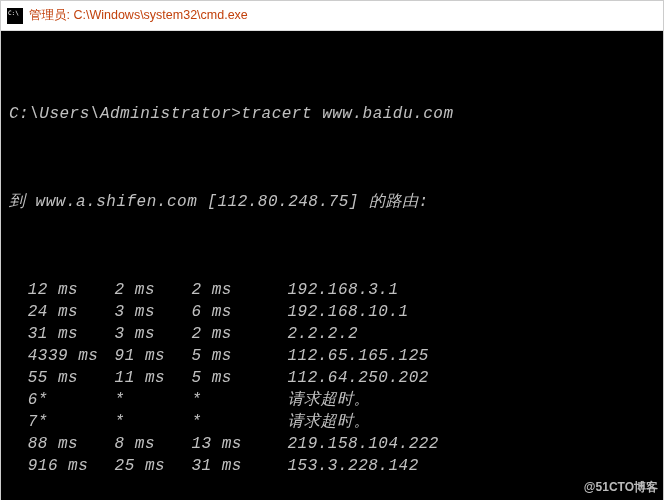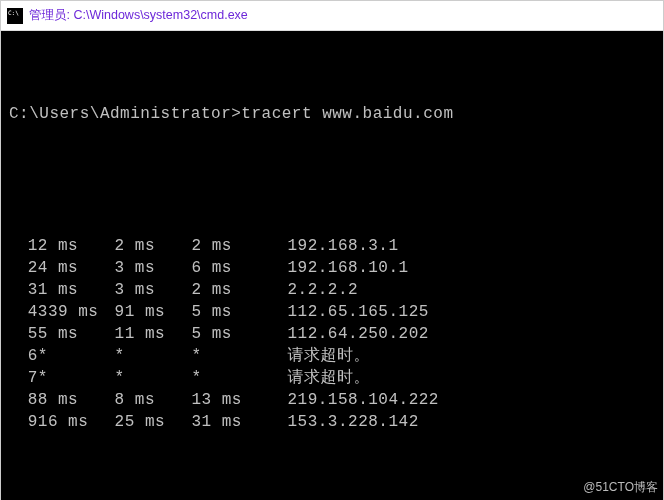--- a/index.html
+++ b/index.html
@@ -16,21 +16,21 @@
     border: 1px solid #ccc;
   }
   .titlebar {
     height: 30px;
     background: #fff;
     display: flex;
     align-items: center;
     padding: 0 6px;
     border-bottom: 1px solid #ddd;
     font-size: 12.5px;
-    color: #6d28d9;
+    color: #c2410c;
   }
   .titlebar .icon {
     width: 16px;
     height: 16px;
     background: #000;
     margin-right: 6px;
     display: inline-flex;
     align-items: center;
     justify-content: center;
     font-size: 8px;
@@ -49,45 +49,47 @@
     background: #000;
     color: #c0c0c0;
     font-family: "NSimSun", "SimSun", "Courier New", monospace;
     font-size: 16px;
     line-height: 22px;
     padding: 6px 8px 10px 8px;
     white-space: pre;
     letter-spacing: 0.5px;
     min-height: 455px;
   }
-  .row { white-space: pre; }
+  .row { white-space: pre; font-style: italic; }
   .hopnum { display: inline-block; width: 3ch; text-align: right; }
   .col { display: inline-block; width: 8ch; }
   .host { display: inline-block; padding-left: 2ch; }
   .watermark {
     position: absolute;
     right: 6px;
     bottom: 4px;
     font-size: 12px;
     color: #bbb;
     font-family: Arial, "Microsoft YaHei", sans-serif;
+    font-weight: bold;
   }
 </style>
 </head>
 <body>
 
 <div class="window">
   <div class="titlebar">
     <span class="icon"></span>
     <span>管理员: C:\Windows\system32\cmd.exe</span>
   </div>
   <div class="console">
 <div class="row"> </div>
 <div class="row"><span>C:\Users\Administrator&gt;</span><span>tracert www.baidu.com</span></div>
 <div class="row"> </div>
+<div class="row">到 www.a.shifen.com [112.80.248.75] 的路由:</div>
 <div class="row"> </div>
 <div id="hops"><div class="row"><span class="hopnum">1</span><span class="col">2 ms</span><span class="col">2 ms</span><span class="col">2 ms</span><span class="host">192.168.3.1</span></div><div class="row"><span class="hopnum">2</span><span class="col">4 ms</span><span class="col">3 ms</span><span class="col">6 ms</span><span class="host">192.168.10.1</span></div><div class="row"><span class="hopnum">3</span><span class="col">1 ms</span><span class="col">3 ms</span><span class="col">2 ms</span><span class="host">2.2.2.2</span></div><div class="row"><span class="hopnum">4</span><span class="col">339 ms</span><span class="col">91 ms</span><span class="col">5 ms</span><span class="host">112.65.165.125</span></div><div class="row"><span class="hopnum">5</span><span class="col">5 ms</span><span class="col">11 ms</span><span class="col">5 ms</span><span class="host">112.64.250.202</span></div><div class="row"><span class="hopnum">6</span><span class="col">*</span><span class="col">*</span><span class="col">*</span><span class="host">请求超时。</span></div><div class="row"><span class="hopnum">7</span><span class="col">*</span><span class="col">*</span><span class="col">*</span><span class="host">请求超时。</span></div><div class="row"><span class="hopnum">8</span><span class="col">8 ms</span><span class="col">8 ms</span><span class="col">13 ms</span><span class="host">219.158.104.222</span></div><div class="row"><span class="hopnum">9</span><span class="col">16 ms</span><span class="col">25 ms</span><span class="col">31 ms</span><span class="host">153.3.228.142</span></div></div>
 
 
   </div>
 </div>
 
 <div class="watermark">@51CTO博客</div>
 
 </body></html>

